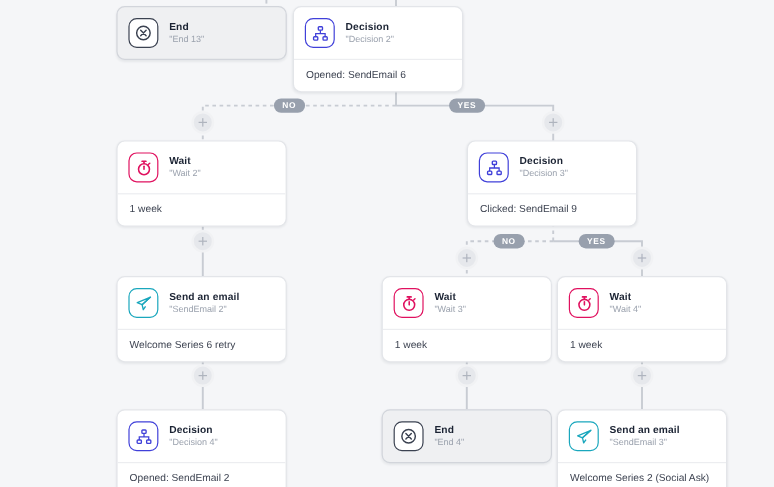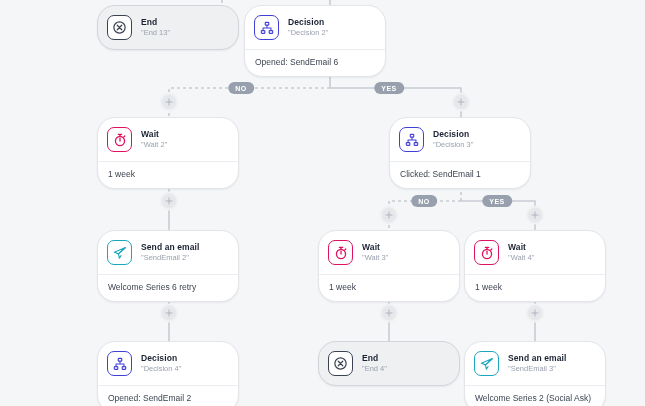--- a/index.html
+++ b/index.html
@@ -16,21 +16,21 @@
   }
 
   
   .edges { position: absolute; inset: 0; width: 645px; height: 406px; }
 
   
   .node {
     position: absolute;
     background: #ffffff;
     border: 1px solid #e3e5e9;
-    border-radius: 18px;
+    border-radius: 7px;
     box-shadow: 0 1px 2px rgba(32,40,56,0.07);
     overflow: hidden;
     z-index: 5;
   }
   .node.end {
     background: #eff0f2;
     border: 1px solid #d2d5db;
   }
   .node-head {
     display: flex;
@@ -210,21 +210,21 @@
       <rect x="1.5" y="11" width="4" height="3.2" rx="0.8" fill="none" stroke="currentColor" stroke-width="1.3"></rect>
       <rect x="10.5" y="11" width="4" height="3.2" rx="0.8" fill="none" stroke="currentColor" stroke-width="1.3"></rect>
       <path d="M8,4.7 L8,8 M3.5,11 L3.5,8 L12.5,8 L12.5,11" fill="none" stroke="currentColor" stroke-width="1.2"></path>
     </svg>
           </div>
           <div class="node-titles">
             <div class="node-title">Decision</div>
             <div class="node-sub">"Decision 3"</div>
           </div>
         </div>
-        <div class="node-body">Clicked: SendEmail 1</div>
+        <div class="node-body">Clicked: SendEmail 9</div>
       </div>
       <div class="node" style="left: 97px; top: 230px; width: 142px;">
         <div class="node-head">
           <div class="node-icon ic-email">
             <svg width="14" height="14" viewBox="0 0 16 16">
       <path d="M14.2,1.8 L1.6,7.1 L6.2,9.0 L14.2,1.8 Z" fill="none" stroke="currentColor" stroke-width="1.3" stroke-linejoin="round"></path>
       <path d="M14.2,1.8 L6.2,9.0 L7.3,13.8 L9.5,10.6" fill="none" stroke="currentColor" stroke-width="1.3" stroke-linejoin="round"></path>
     </svg>
           </div>
           <div class="node-titles">

